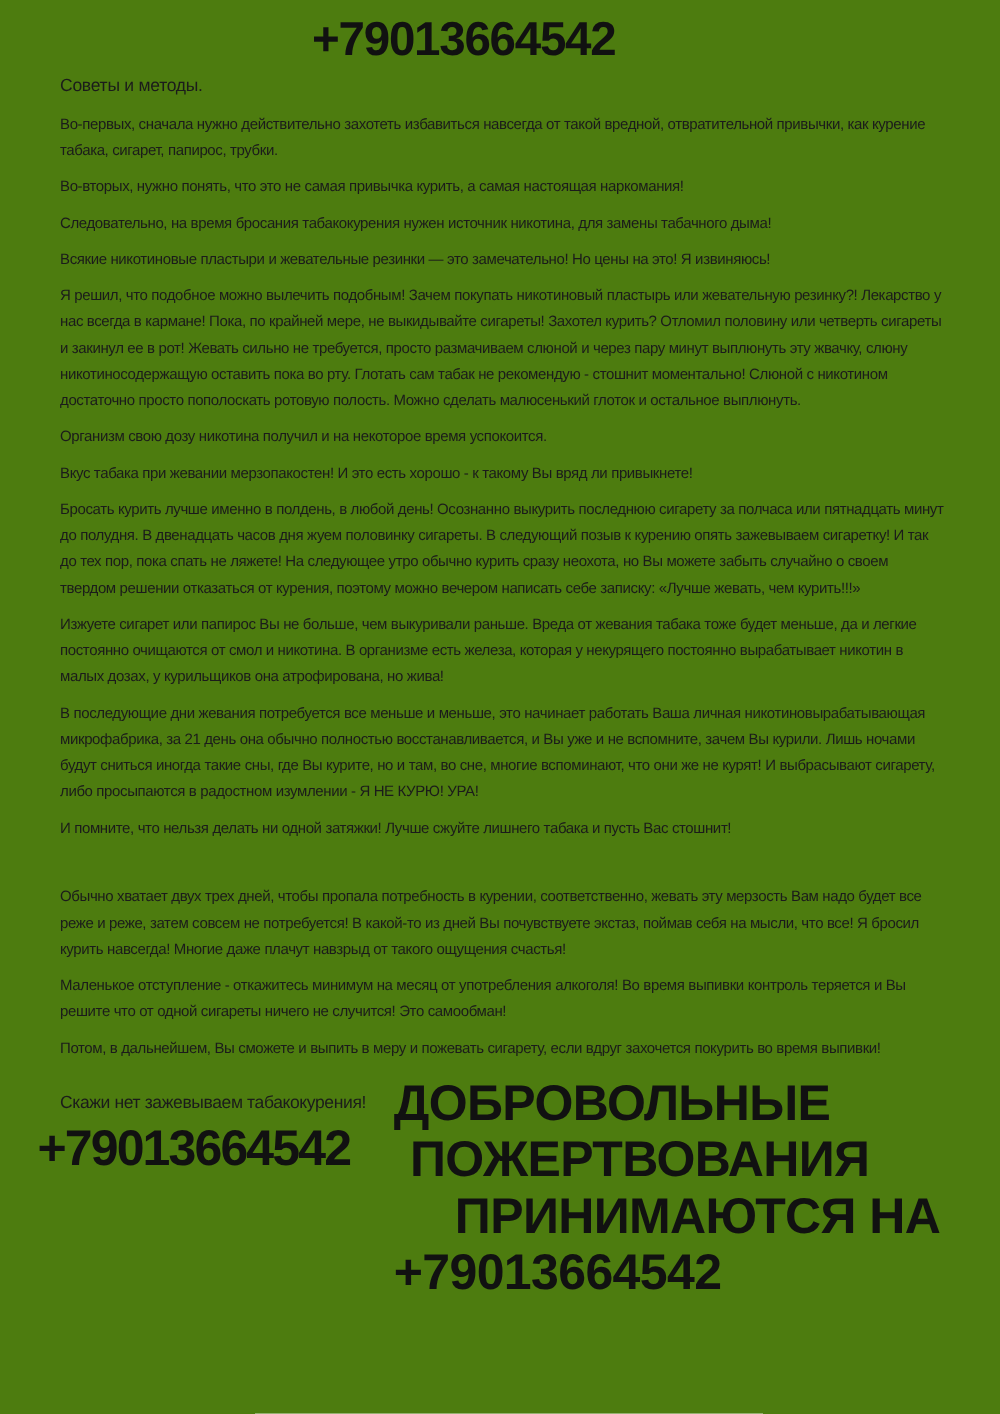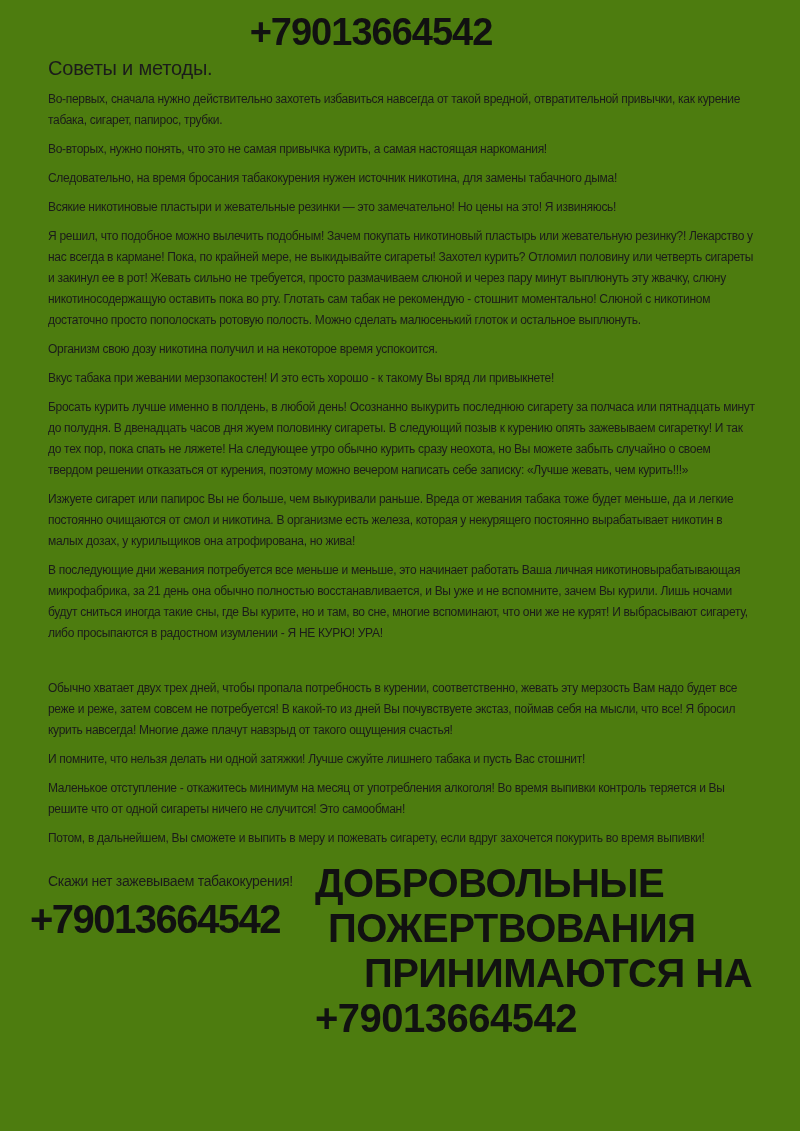--- a/index.html
+++ b/index.html
@@ -23,21 +23,21 @@
     margin: 0 58px 0 0;
     text-align: center;
     font-size: 38px;
     font-weight: bold;
     letter-spacing: -1px;
     color: #111;
     line-height: 1.1;
   }
   .subtitle {
     margin: 4px 52px 10px 48px;
-    font-size: 20px;
+    font-size: 14px;
     letter-spacing: -0.2px;
     line-height: 21px;
   }
   .body-text {
     margin: 0 42px 0 48px;
     width: 710px;
     box-sizing: border-box;
   }
   .body-p {
     margin: 0 0 8px 0;
@@ -105,22 +105,22 @@
     <p class="body-p">Во-первых, сначала нужно действительно захотеть избавиться навсегда от такой вредной, отвратительной привычки, как курение табака, сигарет, папирос, трубки.</p>
     <p class="body-p">Во-вторых, нужно понять, что это не самая привычка курить, а самая настоящая наркомания!</p>
     <p class="body-p">Следовательно, на время бросания табакокурения нужен источник никотина, для замены табачного дыма!</p>
     <p class="body-p">Всякие никотиновые пластыри и жевательные резинки — это замечательно! Но цены на это! Я извиняюсь!</p>
     <p class="body-p">Я решил, что подобное можно вылечить подобным! Зачем покупать никотиновый пластырь или жевательную резинку?! Лекарство у нас всегда в кармане! Пока, по крайней мере, не выкидывайте сигареты! Захотел курить? Отломил половину или четверть сигареты и закинул ее в рот! Жевать сильно не требуется, просто размачиваем слюной и через пару минут выплюнуть эту жвачку, слюну никотиносодержащую оставить пока во рту. Глотать сам табак не рекомендую - стошнит моментально! Слюной с никотином достаточно просто пополоскать ротовую полость. Можно сделать малюсенький глоток и остальное выплюнуть.</p>
     <p class="body-p">Организм свою дозу никотина получил и на некоторое время успокоится.</p>
     <p class="body-p">Вкус табака при жевании мерзопакостен! И это есть хорошо - к такому Вы вряд ли привыкнете!</p>
     <p class="body-p">Бросать курить лучше именно в полдень, в любой день! Осознанно выкурить последнюю сигарету за полчаса или пятнадцать минут до полудня. В двенадцать часов дня жуем половинку сигареты. В следующий позыв к курению опять зажевываем сигаретку! И так до тех пор, пока спать не ляжете! На следующее утро обычно курить сразу неохота, но Вы можете забыть случайно о своем твердом решении отказаться от курения, поэтому можно вечером написать себе записку: «Лучше жевать, чем курить!!!»</p>
     <p class="body-p">Изжуете сигарет или папирос Вы не больше, чем выкуривали раньше. Вреда от жевания табака тоже будет меньше, да и легкие постоянно очищаются от смол и никотина. В организме есть железа, которая у некурящего постоянно вырабатывает никотин в малых дозах, у курильщиков она атрофирована, но жива!</p>
     <p class="body-p">В последующие дни жевания потребуется все меньше и меньше, это начинает работать Ваша личная никотиновырабатывающая микрофабрика, за 21 день она обычно полностью восстанавливается, и Вы уже и не вспомните, зачем Вы курили. Лишь ночами будут сниться иногда такие сны, где Вы курите, но и там, во сне, многие вспоминают, что они же не курят! И выбрасывают сигарету, либо просыпаются в радостном изумлении - Я НЕ КУРЮ! УРА!</p>
+    <p class="body-p">И помните, что нельзя делать ни одной затяжки! Лучше сжуйте лишнего табака и пусть Вас стошнит!</p>
     <p class="body-p gap-before">Обычно хватает двух трех дней, чтобы пропала потребность в курении, соответственно, жевать эту мерзость Вам надо будет все реже и реже, затем совсем не потребуется! В какой-то из дней Вы почувствуете экстаз, поймав себя на мысли, что все! Я бросил курить навсегда! Многие даже плачут навзрыд от такого ощущения счастья!</p>
-    <p class="body-p">И помните, что нельзя делать ни одной затяжки! Лучше сжуйте лишнего табака и пусть Вас стошнит!</p>
     <p class="body-p">Маленькое отступление - откажитесь минимум на месяц от употребления алкоголя! Во время выпивки контроль теряется и Вы решите что от одной сигареты ничего не случится! Это самообман!</p>
     <p class="body-p">Потом, в дальнейшем, Вы сможете и выпить в меру и пожевать сигарету, если вдруг захочется покурить во время выпивки!</p>
   </div>
 
   <div class="footer">
     <div class="footer-left">
       <p class="footer-slogan">Скажи нет зажевываем табакокурения!</p>
       <div class="big-phone">+79013664542</div>
     </div>
     <div class="footer-right">

